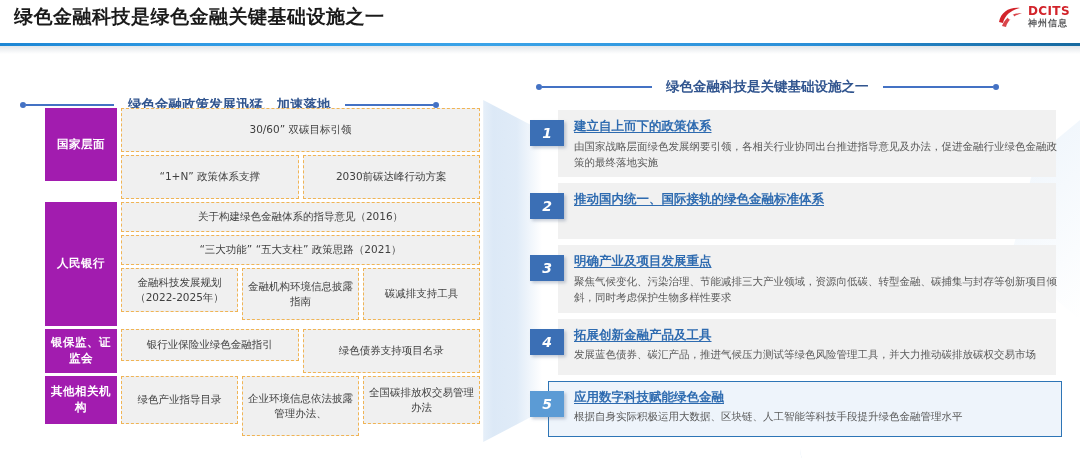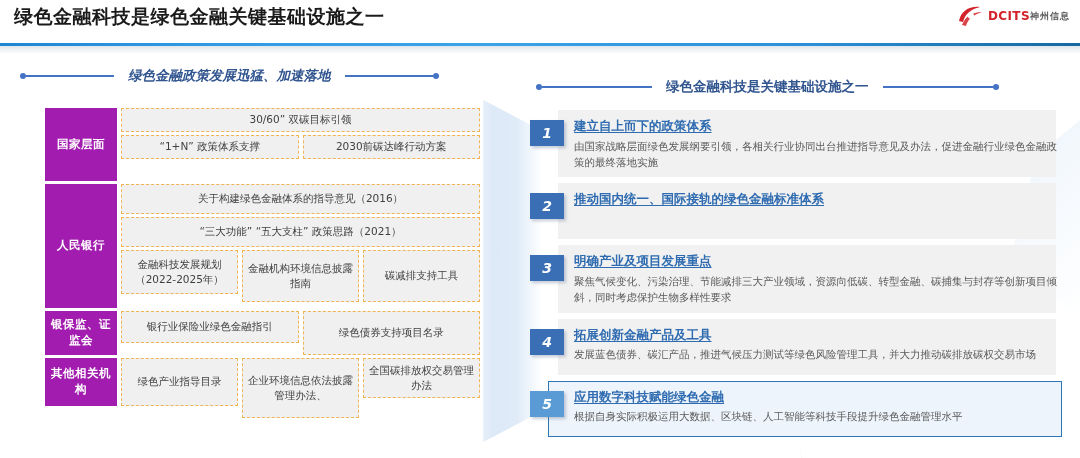--- a/index.html
+++ b/index.html
@@ -23,33 +23,33 @@
   #title-shine{
     position:absolute;left:0;top:0;width:90px;height:44px;overflow:hidden;pointer-events:none;
   }
   #rule-shadow{
     position:absolute;left:0;top:46px;width:1080px;height:8px;
     background:linear-gradient(180deg,rgba(120,140,160,.22),rgba(120,140,160,0));
   }
   
   #logo{position:absolute;right:10px;top:5px;display:flex;align-items:center;gap:5px;}
   #logo-mark{width:26px;height:22px;position:relative;}
-  #logo-text{display:flex;flex-direction:row;line-height:1;}
+  #logo-text{display:flex;flex-direction:column;line-height:1;}
   #logo-text .en{font-size:12px;font-weight:bold;color:#d2232a;letter-spacing:.4px;}
   #logo-text .cn{font-size:9px;font-weight:bold;color:#58595b;letter-spacing:1px;margin-top:2px;}
 
   
   .sec-head{position:absolute;display:flex;align-items:center;height:18px;}
   .sec-head .dot{width:6px;height:6px;border-radius:50%;background:#4472c4;flex:none;}
   .sec-head .line{height:2px;background:#4472c4;flex:none;}
   .sec-head .txt{
     font-size:13.5px;font-weight:bold;color:#31558f;white-space:nowrap;
     padding:0 14px;
   }
-  #sec-head-left{left:20px;top:67px;width:470px;font-style:italic;}
+  #sec-head-left{left:20px;top:96px;width:470px;}
   #sec-head-right{left:536px;top:78px;width:528px;}
 
   
   #wedge{
     position:absolute;left:458px;top:100px;width:84px;height:342px;
     background:linear-gradient(90deg,rgba(218,232,246,0) 0%,rgba(214,229,245,.85) 42%,rgba(222,234,247,.95) 70%,rgba(255,255,255,0) 100%);
     clip-path:polygon(30% 0%,100% 9%,100% 91%,30% 100%);
   }
   
   #swoosh{position:absolute;right:0;bottom:0;width:300px;height:110px;overflow:hidden;pointer-events:none;}
@@ -75,21 +75,21 @@
     padding:10px 3px;box-sizing:border-box;line-height:1.35;margin-left:23px;
   }
   .rowbody{flex:1;display:flex;flex-direction:column;gap:3px;padding-left:4px;box-sizing:border-box;}
   .subrow{display:flex;gap:4px;}
   .cell{
     flex:1;background:#f0f0f0;border:1px dashed #f0b455;
     font-size:10.5px;color:#3f3f3f;line-height:1.45;
     display:flex;align-items:center;justify-content:center;text-align:center;
     padding:4px 3px;box-sizing:border-box;
   }
-  .h-34{height:24px;}
+  .h-34{height:44px;}
   .h-30{height:30px;}
 
   
   #rightlist{position:absolute;left:528px;top:110px;width:540px;}
   .ritem{position:relative;margin-bottom:6px;padding:5px 10px 7px 46px;box-sizing:border-box;min-height:56px;}
   .ritem .bg{
     position:absolute;left:30px;top:0;right:12px;bottom:0;
     background:#f1f1f1;z-index:0;
   }
   .ritem.hl{padding-left:46px;}
@@ -199,21 +199,21 @@
       </div>
     </div>
   </div>
 
   <div class="mrow">
     <div class="rowlabel" style="height:48px">其他相关机构</div>
     <div class="rowbody">
       <div class="subrow">
         <div class="cell" style="height:48px">绿色产业指导目录</div>
         <div class="cell" style="height:60px">企业环境信息依法披露管理办法、</div>
-        <div class="cell" style="height:40px">全国碳排放权交易管理办法</div>
+        <div class="cell" style="height:48px">全国碳排放权交易管理办法</div>
       </div>
     </div>
   </div>
 
 </div>
 
 <div id="rightlist">
 
   <div class="ritem">
     <span class="bg"></span>

